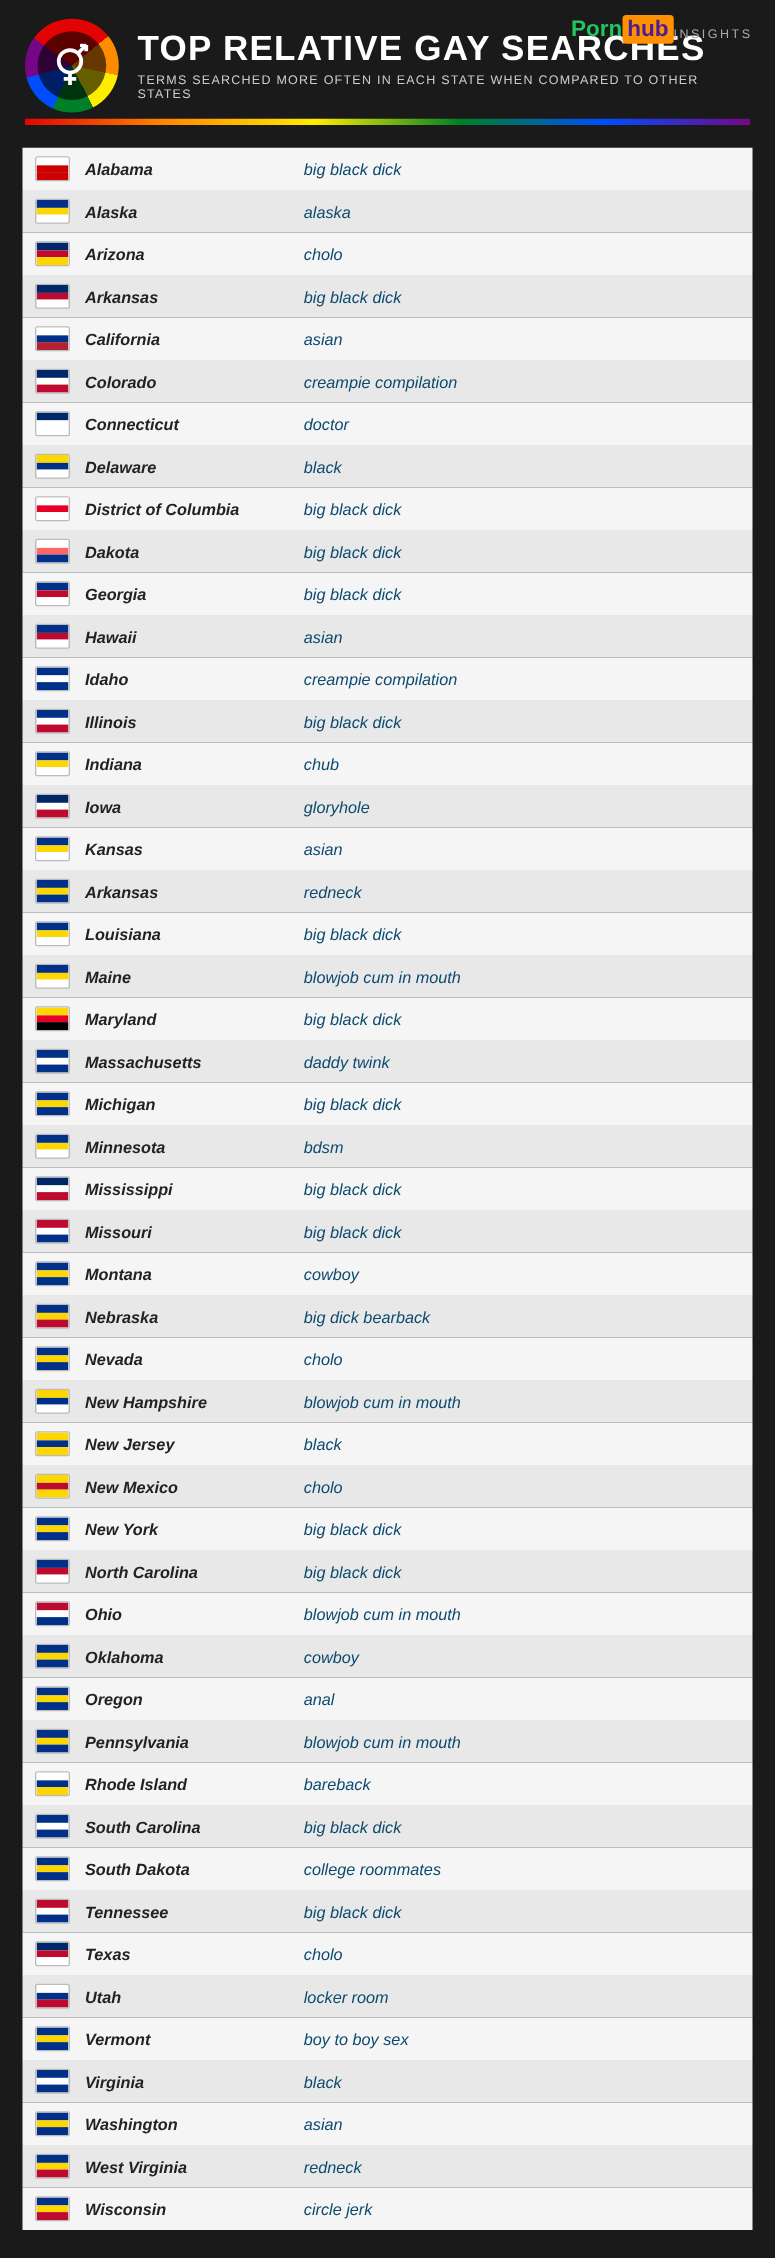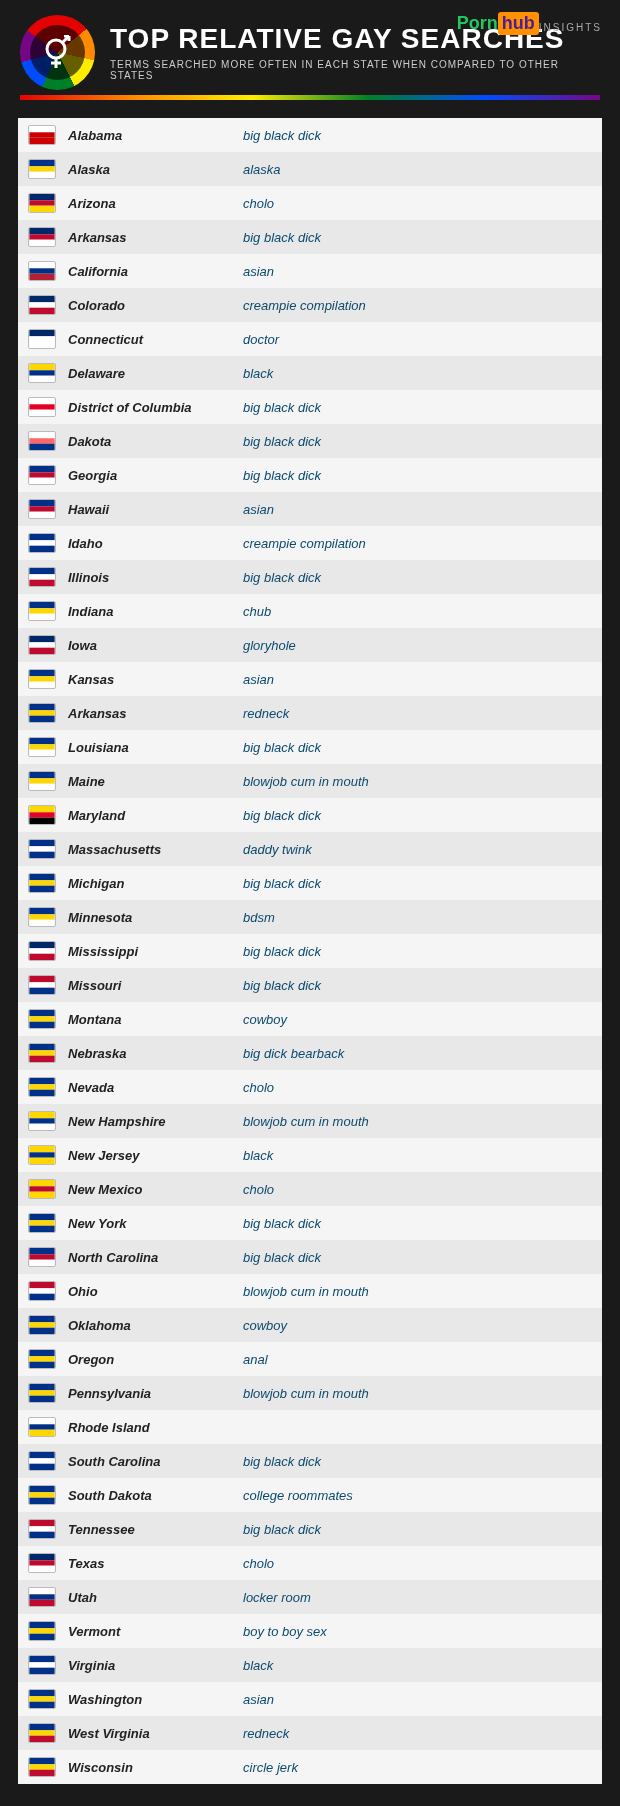--- a/index.html
+++ b/index.html
@@ -611,20 +611,21 @@
     </div>
       <div class="table-row">
       <div class="flag-cell">
         <svg width="28" height="20" viewBox="0 0 28 20" style="border:1px solid #bbb;border-radius:2px;">
           <rect x="0" y="0" width="28" height="7" fill="#fff"></rect>
           <rect x="0" y="7" width="28" height="6" fill="#003087"></rect>
           <rect x="0" y="13" width="28" height="7" fill="#ffd700"></rect>
         </svg>
       </div>
       <div class="state-name">Rhode Island</div>
+      <div class="search-term">bareback</div>
     </div>
       <div class="table-row">
       <div class="flag-cell">
         <svg width="28" height="20" viewBox="0 0 28 20" style="border:1px solid #bbb;border-radius:2px;">
           <rect x="0" y="0" width="28" height="7" fill="#003087"></rect>
           <rect x="0" y="7" width="28" height="6" fill="#fff"></rect>
           <rect x="0" y="13" width="28" height="7" fill="#003087"></rect>
         </svg>
       </div>
       <div class="state-name">South Carolina</div>

